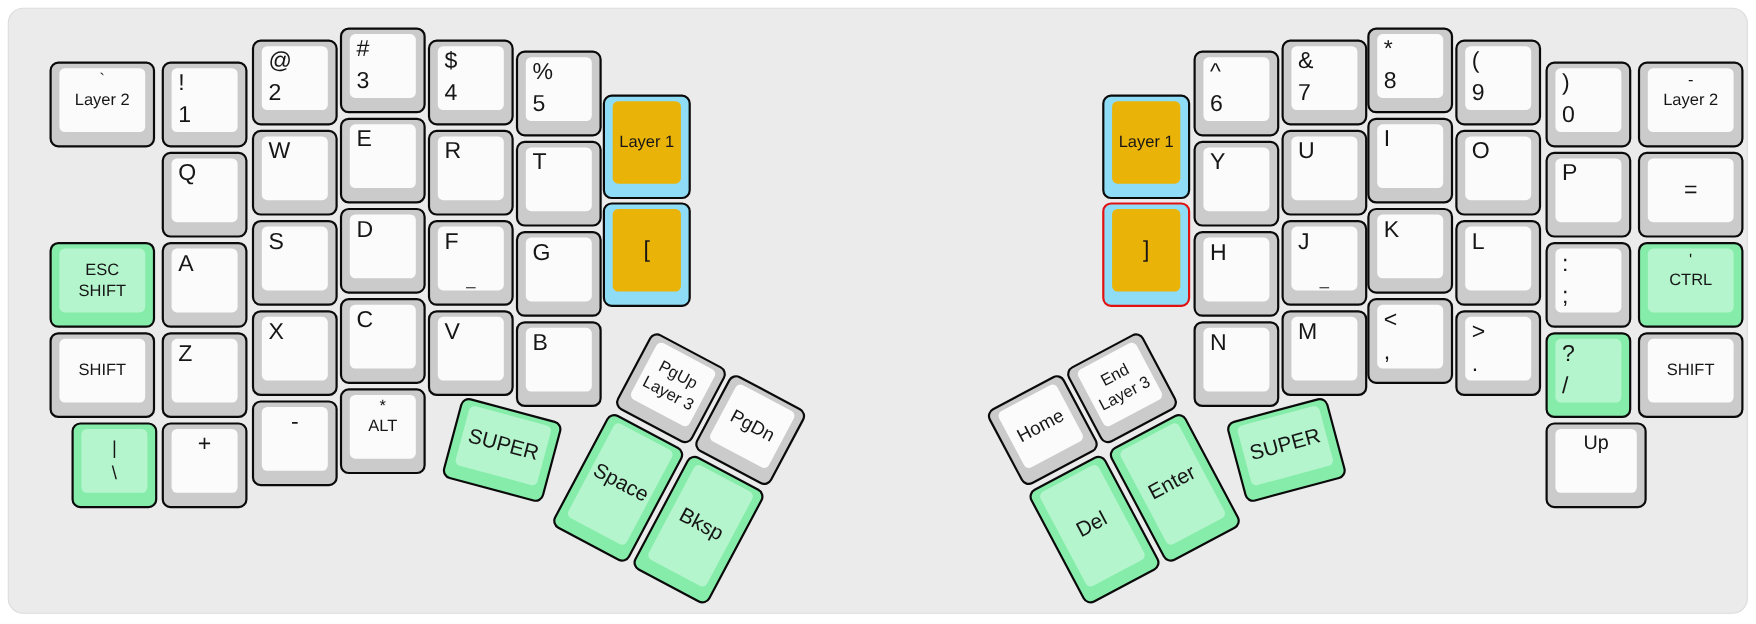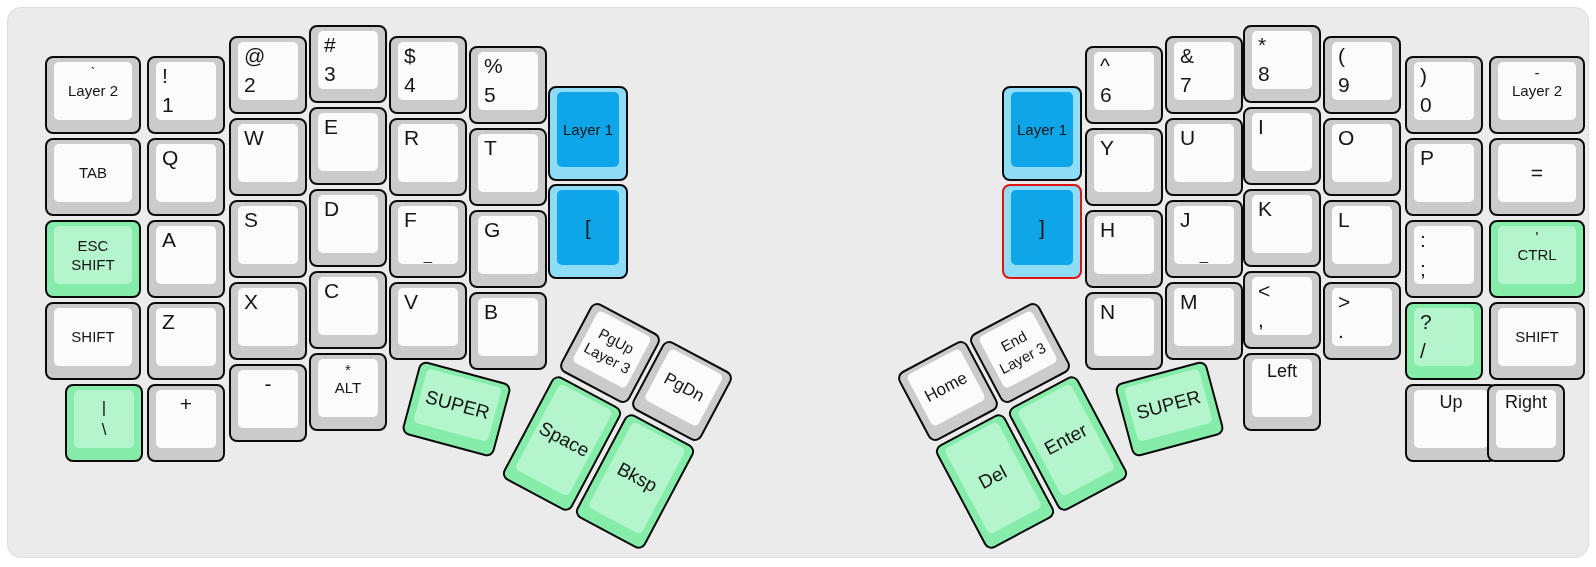--- a/index.html
+++ b/index.html
@@ -30,21 +30,21 @@
   .key.green { background: #85eda9; }
   .key.blue  { background: #8edcf5; }
   .key.selected { border-color: #e01212; }
   .face {
     position: absolute;
     left: 7px; right: 7px; top: 4px; bottom: 12px;
     border-radius: 5px;
   }
   .white > .face { background: #fbfbfb; }
   .green > .face { background: #b5f5cd; }
-  .blue  > .face { background: #0ea5e9; }
+  .blue  > .face { background: #eab308; }
   .lg {
     position: absolute;
     color: #161616;
     white-space: pre-line;
     line-height: 1.15;
     pointer-events: none;
   }
   .lg.tl { top: 2px; left: 6px; }
   .lg.bl { bottom: 3px; left: 6px; }
   .lg.tc { top: 2px; left: 0; right: 0; text-align: center; }
@@ -59,25 +59,20 @@
 <body>
 
 <div class="page">
   <div class="panel">
       <div class="key white" style="left: 37px; top: 48px; width: 96px; height: 78px;">
         <div class="face">
           <div class="lg tc" style="font-size: 15px;">`</div>
           <div class="lg c" style="font-size: 15px;">Layer 2</div>
         </div>
       </div>
-      <div class="key white" style="left: 37px; top: 130px; width: 96px; height: 78px;">
-        <div class="face">
-          <div class="lg c" style="font-size: 15px;">TAB</div>
-        </div>
-      </div>
       <div class="key green" style="left: 37px; top: 212px; width: 96px; height: 78px;">
         <div class="face">
           <div class="lg c" style="font-size: 15px;">ESC
 SHIFT</div>
         </div>
       </div>
       <div class="key white" style="left: 37px; top: 294px; width: 96px; height: 78px;">
         <div class="face">
           <div class="lg c" style="font-size: 15px;">SHIFT</div>
         </div>
@@ -314,25 +309,20 @@
         <div class="face">
           <div class="lg tl" style="font-size: 21px;">K</div>
         </div>
       </div>
       <div class="key white" style="left: 1235px; top: 263px; width: 78px; height: 78px;">
         <div class="face">
           <div class="lg tl" style="font-size: 21px;">&lt;</div>
           <div class="lg bl" style="font-size: 21px;">,</div>
         </div>
       </div>
-      <div class="key white" style="left: 1235px; top: 345px; width: 78px; height: 78px;">
-        <div class="face">
-          <div class="lg tc" style="font-size: 18px;">Left</div>
-        </div>
-      </div>
       <div class="key white" style="left: 1315px; top: 28px; width: 78px; height: 78px;">
         <div class="face">
           <div class="lg tl" style="font-size: 21px;">(</div>
           <div class="lg bl" style="font-size: 21px;">9</div>
         </div>
       </div>
       <div class="key white" style="left: 1315px; top: 110px; width: 78px; height: 78px;">
         <div class="face">
           <div class="lg tl" style="font-size: 21px;">O</div>
         </div>
@@ -389,25 +379,20 @@
       </div>
       <div class="key green" style="left: 1481px; top: 212px; width: 96px; height: 78px;">
         <div class="face">
           <div class="lg tc" style="font-size: 15px;">'</div>
           <div class="lg c" style="font-size: 15px;">CTRL</div>
         </div>
       </div>
       <div class="key white" style="left: 1481px; top: 294px; width: 96px; height: 78px;">
         <div class="face">
           <div class="lg c" style="font-size: 15px;">SHIFT</div>
-        </div>
-      </div>
-      <div class="key white" style="left: 1479px; top: 376px; width: 78px; height: 78px;">
-        <div class="face">
-          <div class="lg tc" style="font-size: 18px;">Right</div>
         </div>
       </div>
       <div class="key green" style="left: 1114px; top: 363px; width: 95px; height: 76px; transform: rotate(-15deg);">
         <div class="face">
           <div class="lg c" style="font-size: 19px;">SUPER</div>
         </div>
       </div>
       <div class="key white" style="left: 973px; top: 306px; width: 78px; height: 78px; transform: rotate(-28deg);">
         <div class="face">
           <div class="lg c" style="font-size: 15px;">End

